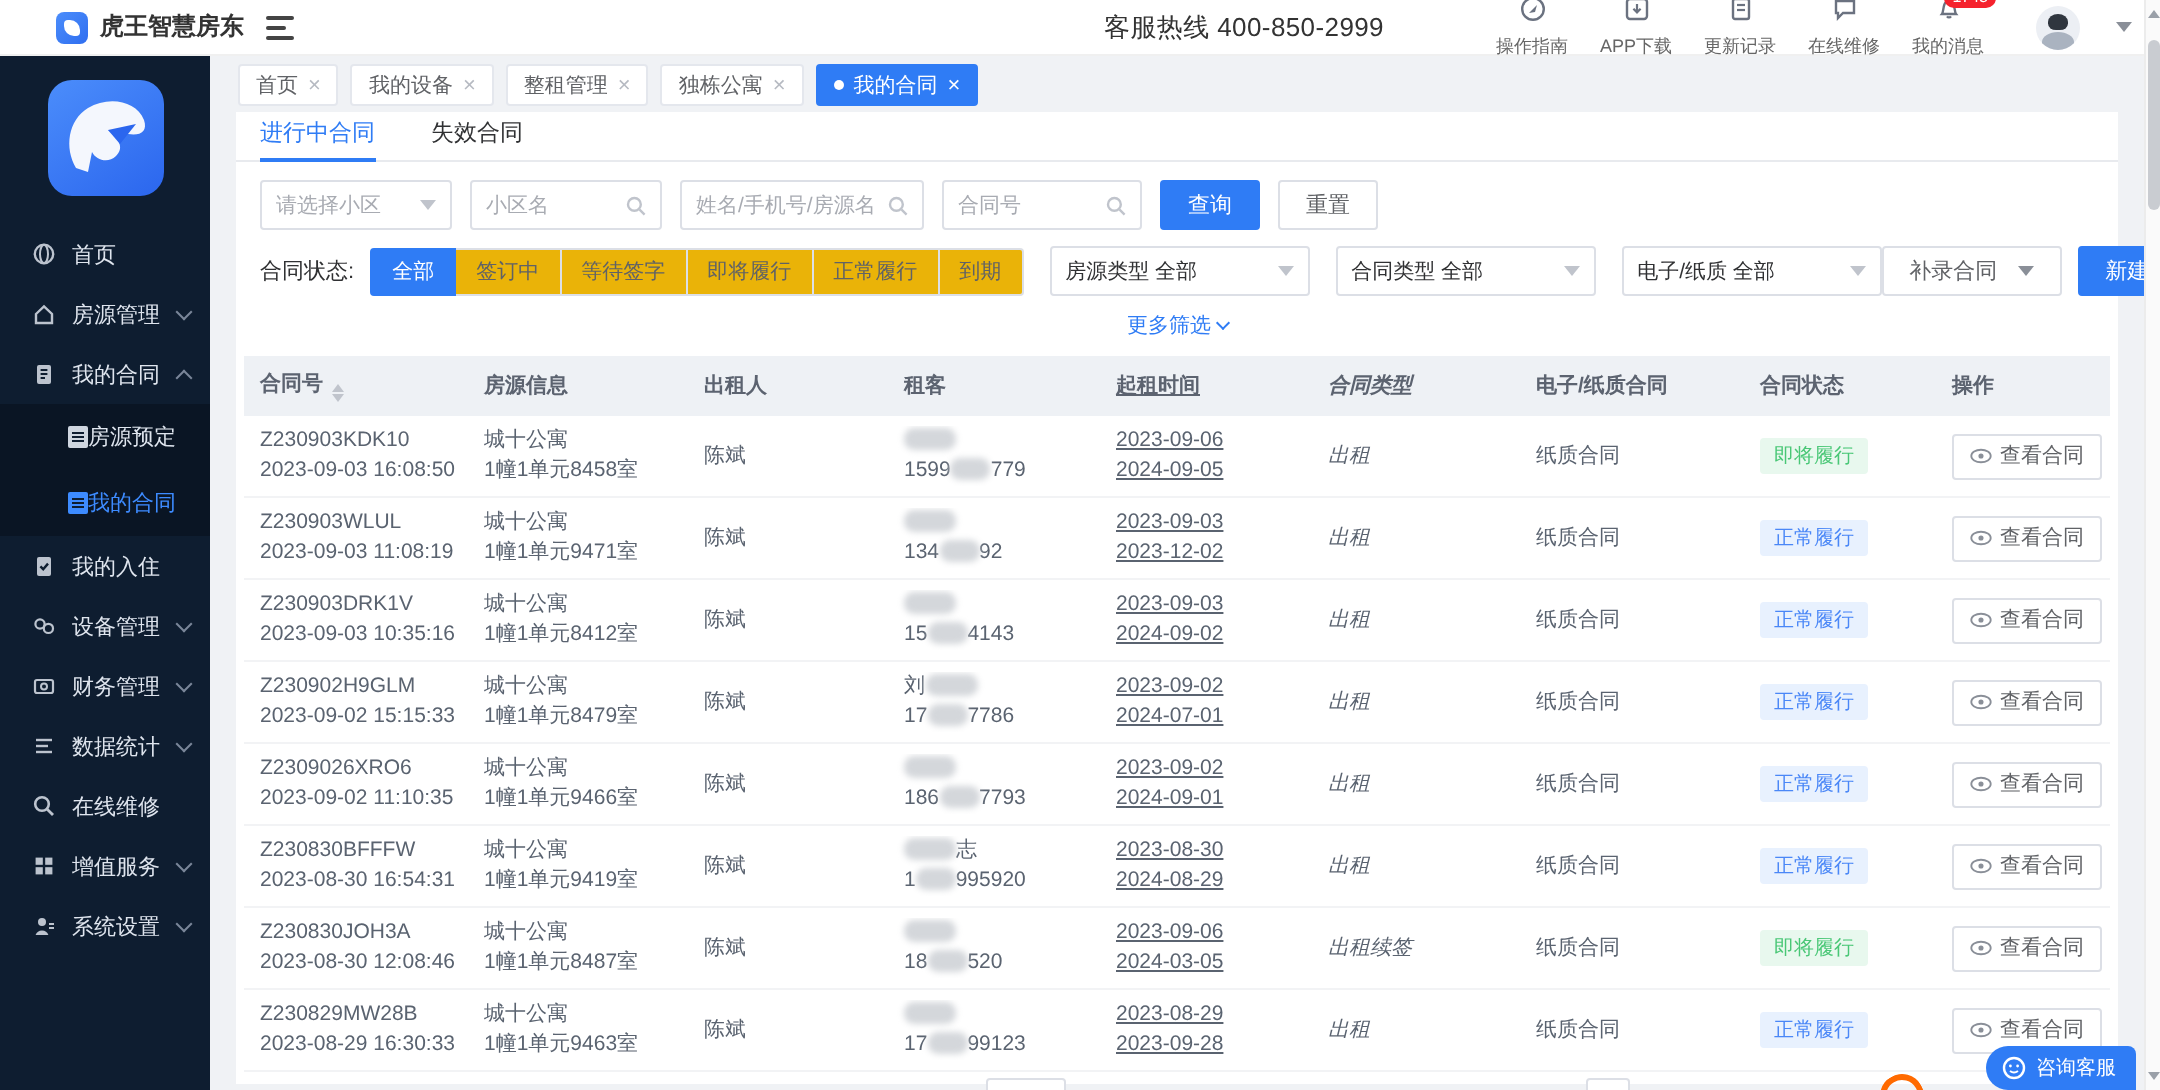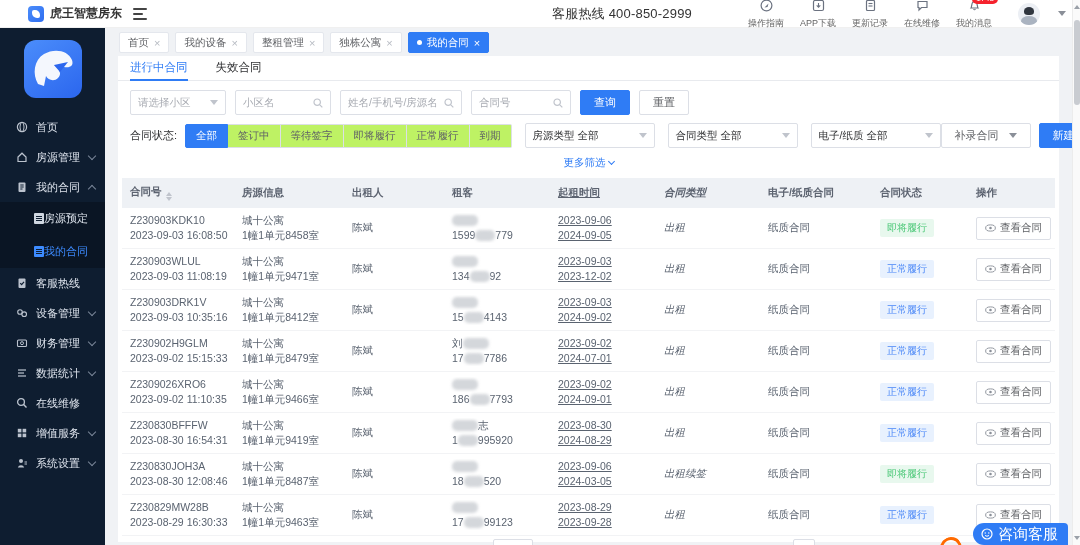--- a/index.html
+++ b/index.html
@@ -78,21 +78,21 @@
   .select { justify-content:space-between; }
   .sel-chev { width:0; height:0; border-left:4px solid transparent; border-right:4px solid transparent;
     border-top:5px solid #c0c4cc; margin-left:6px; }
   .mag { margin-left:auto; }
   .mag svg { width:10px; height:10px; display:block; }
   .btn-lg { height:25px; padding:0 13px; font-size:11px; }
 
   .statusrow { display:flex; align-items:center; padding:8px 12px 0 12px; }
   .statusrow .cap { font-size:11px; color:#303133; margin-right:8px; white-space:nowrap; }
   .seg { display:flex; }
-  .seg-btn { height:24px; padding:0 10px; border:1px solid #dcdfe6; border-left:none; background:#bef264;
+  .seg-btn { height:24px; padding:0 10px; border:1px solid #dcdfe6; border-left:none; background:#eab308;
     font-size:10.5px; color:#606266; display:flex; align-items:center; cursor:pointer; white-space:nowrap; }
   .seg-btn:first-child { border-left:1px solid #dcdfe6; border-radius:2px 0 0 2px; }
   .seg-btn:last-child { border-radius:0 2px 2px 0; }
   .seg-btn.active { background:#2f7cf5; border-color:#2f7cf5; color:#fff; }
   .statusrow .select { width:130px; margin-left:13px; color:#303133; }
   .status-actions { margin-left:auto; display:flex; gap:8px; }
 
   .morelink { text-align:center; font-size:10.5px; color:#2f7cf5; padding:8px 0 2px; cursor:pointer; }
   .morelink .v { display:inline-block; width:5px; height:5px; border-right:1.3px solid #2f7cf5;
     border-bottom:1.3px solid #2f7cf5; transform:rotate(45deg); margin-left:3px; vertical-align:2px; }
@@ -119,21 +119,21 @@
     background:#d4d7db; filter:blur(1.6px); }
 
   
   .scrollbar { position:absolute; top:0; right:0; width:8px; height:545px; background:#fafafa;
     border-left:1px solid #ececec; z-index:9; }
   .scrollbar .thumb { position:absolute; top:20px; left:1px; width:6px; height:85px; background:#c9ccd1; border-radius:3px; }
   .scrollbar .arr { position:absolute; left:1px; width:0; height:0; border-left:3px solid transparent; border-right:3px solid transparent; }
   .scrollbar .arr.up { top:5px; border-bottom:4px solid #9aa0a8; }
   .scrollbar .arr.dn { bottom:5px; border-top:4px solid #9aa0a8; }
   .svcbtn { position:absolute; right:4px; bottom:0; height:22px; padding:0 10px 0 8px; background:#2f7cf5;
-    color:#fff; font-size:15px; display:flex; align-items:center; gap:5px; border-radius:11px 4px 0 11px; z-index:8; cursor:pointer; }
+    color:#fff; font-size:10px; display:flex; align-items:center; gap:5px; border-radius:11px 4px 0 11px; z-index:8; cursor:pointer; }
   .svcbtn svg { width:12px; height:12px; }
   .orange-arc { position:absolute; left:835px; bottom:-14px; width:22px; height:22px; border-radius:50%;
     border:3px solid #ff6a00; transform:rotate(-30deg); border-bottom-color:transparent; border-left-color:transparent; z-index:7; }
   .pag-stub { position:absolute; bottom:-6px; height:12px; background:#fff; border:1px solid #dcdfe6; border-radius:2px; z-index:6; }
   .pag-stub.a { left:388px; width:40px; } .pag-stub.b { left:688px; width:22px; }
 </style>
 </head>
 <body>
 
 <div class="stage">
@@ -233,21 +233,21 @@
           <li class="snav-item active">
             <span class="doc"></span>
             <span>我的合同</span>
           </li>
         </ul>
         <li class="snav-item">
           <span class="ic"><svg viewBox="0 0 12 12">
               <rect x="2.5" y="1.5" width="7" height="9.5" rx="1" fill="#cfd6e0"></rect>
               <path d="M4.2 6.2 L5.6 7.6 L8 4.8" fill="none" stroke="#0e1d30" stroke-width="1.2"></path>
             </svg></span>
-          <span>客服热线</span>
+          <span>我的入住</span>
         </li>
         <li class="snav-item">
           <span class="ic"><svg viewBox="0 0 12 12">
               <circle cx="4" cy="5" r="2.3" fill="none" stroke="#cfd6e0" stroke-width="1.1"></circle>
               <circle cx="8.2" cy="7.2" r="2.3" fill="none" stroke="#cfd6e0" stroke-width="1.1"></circle>
             </svg></span>
           <span>设备管理</span>
           <span class="chev "></span>
         </li>
         <li class="snav-item">

